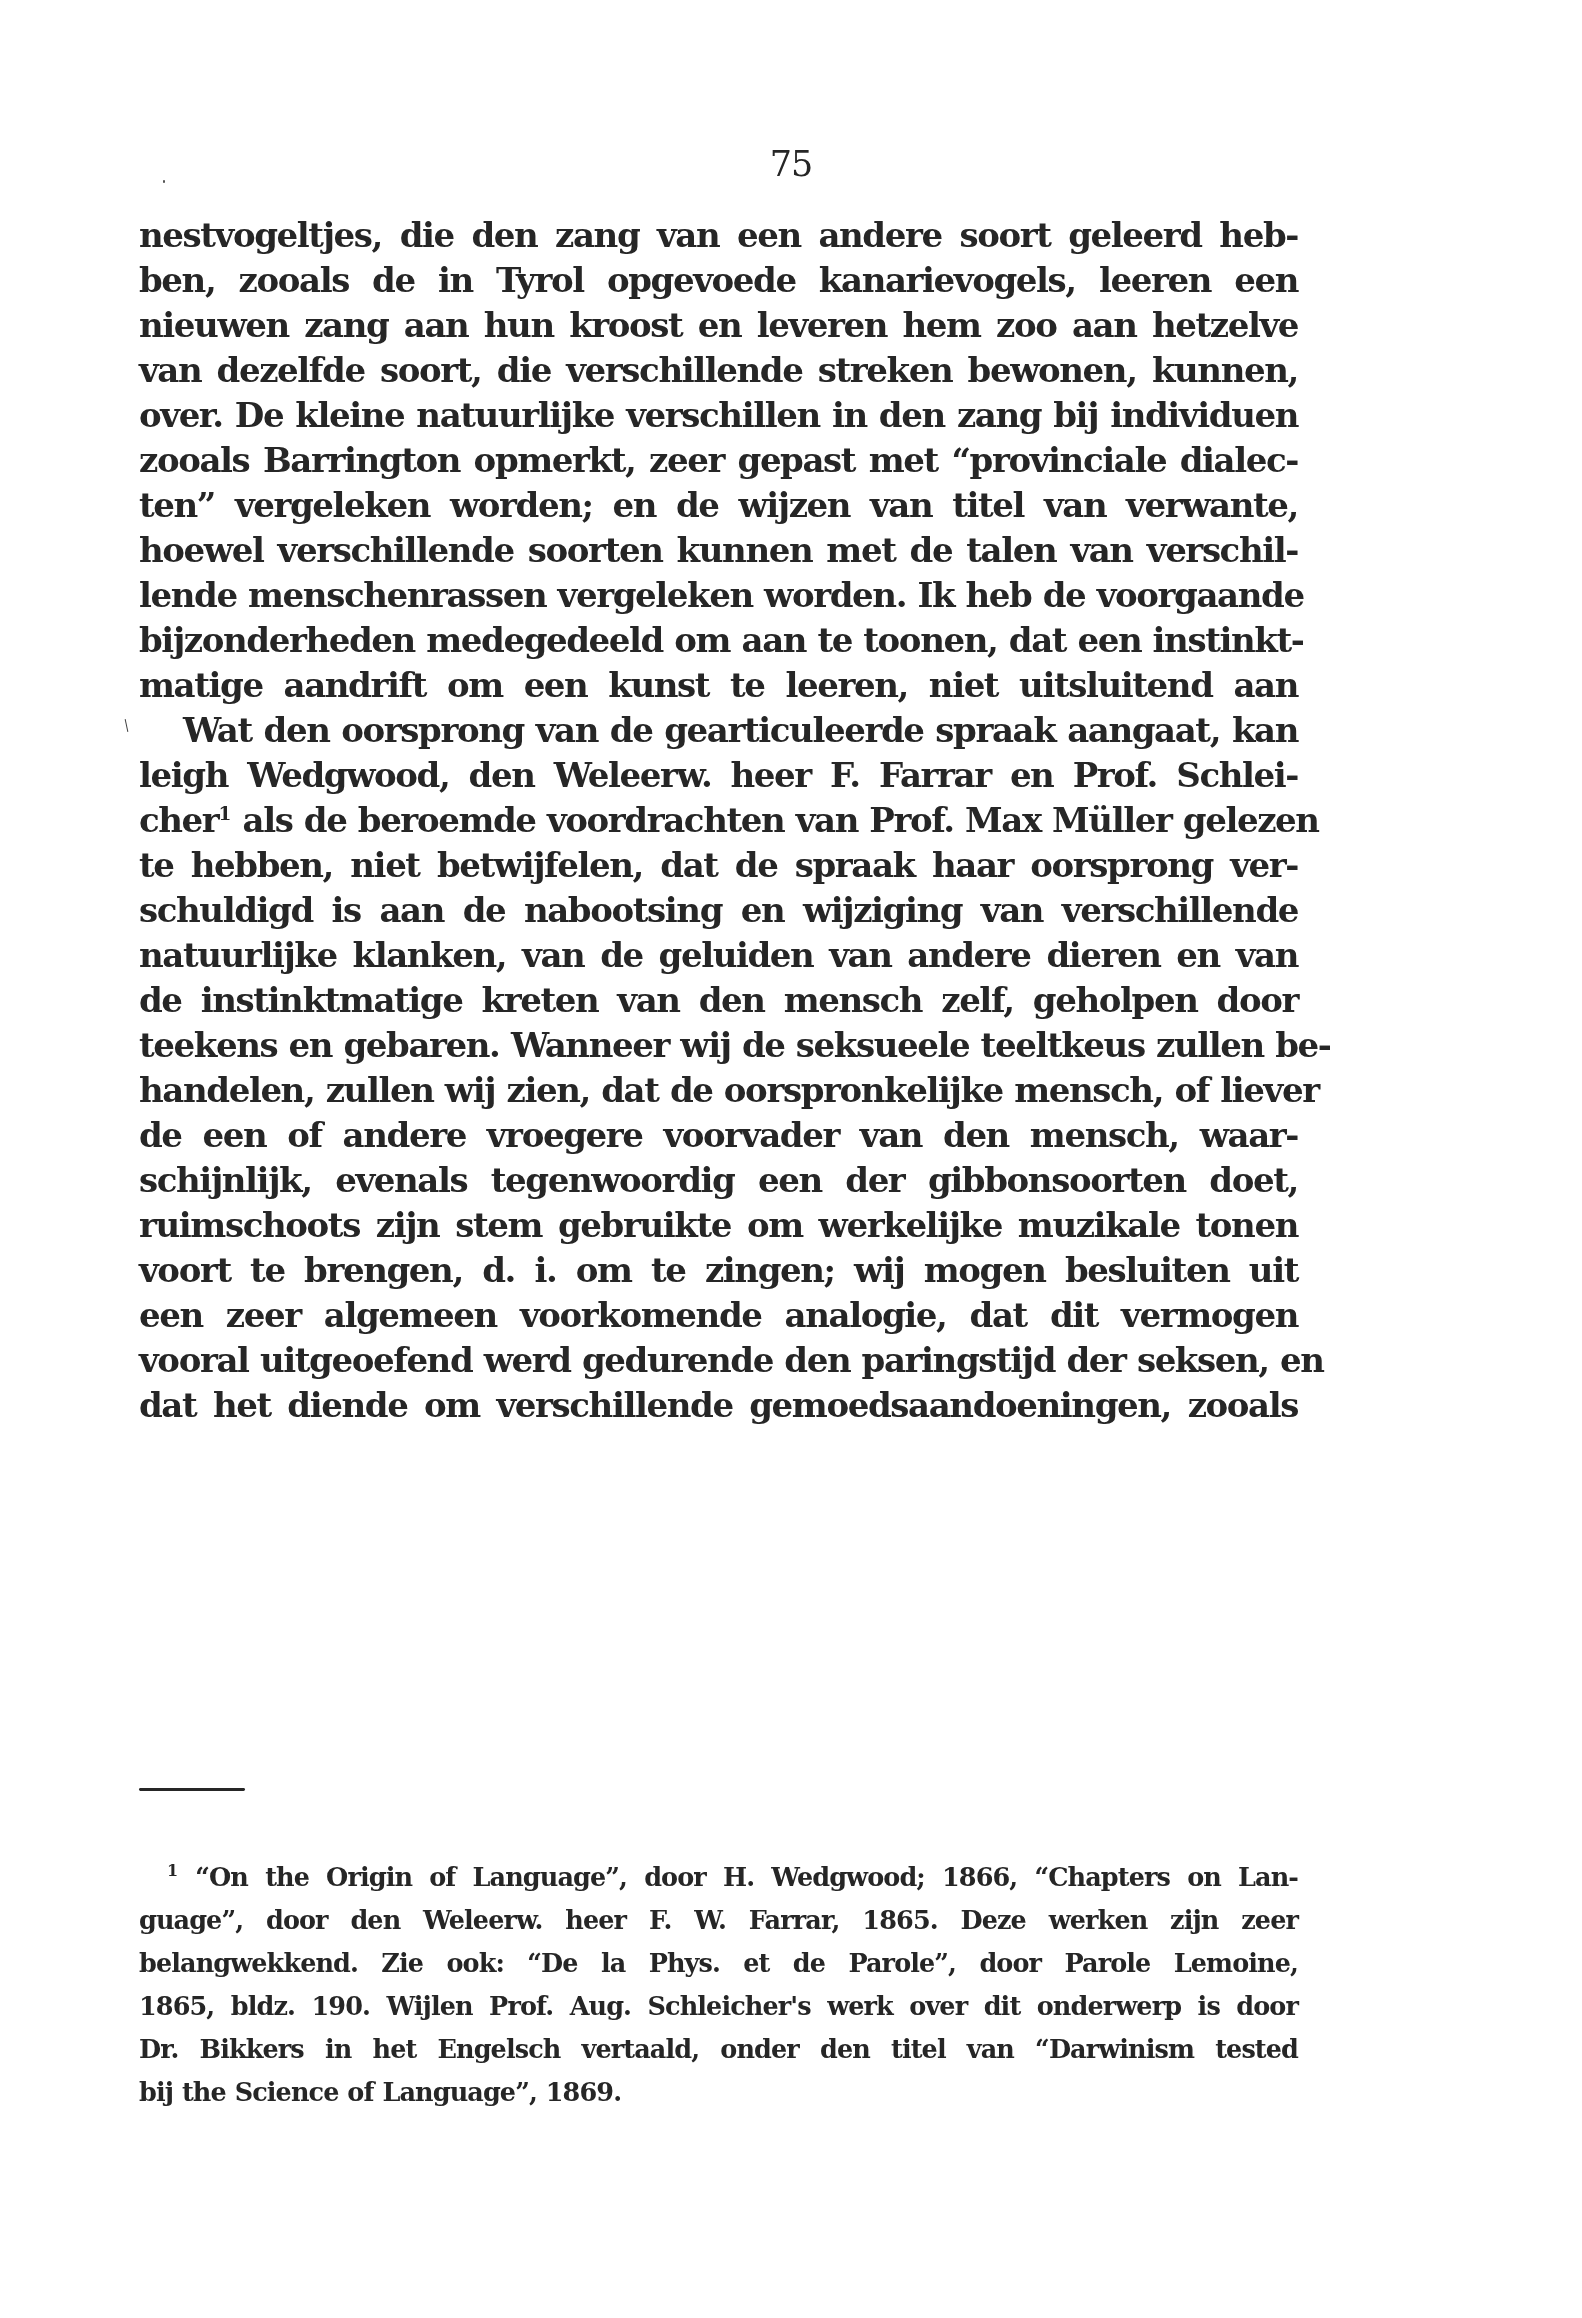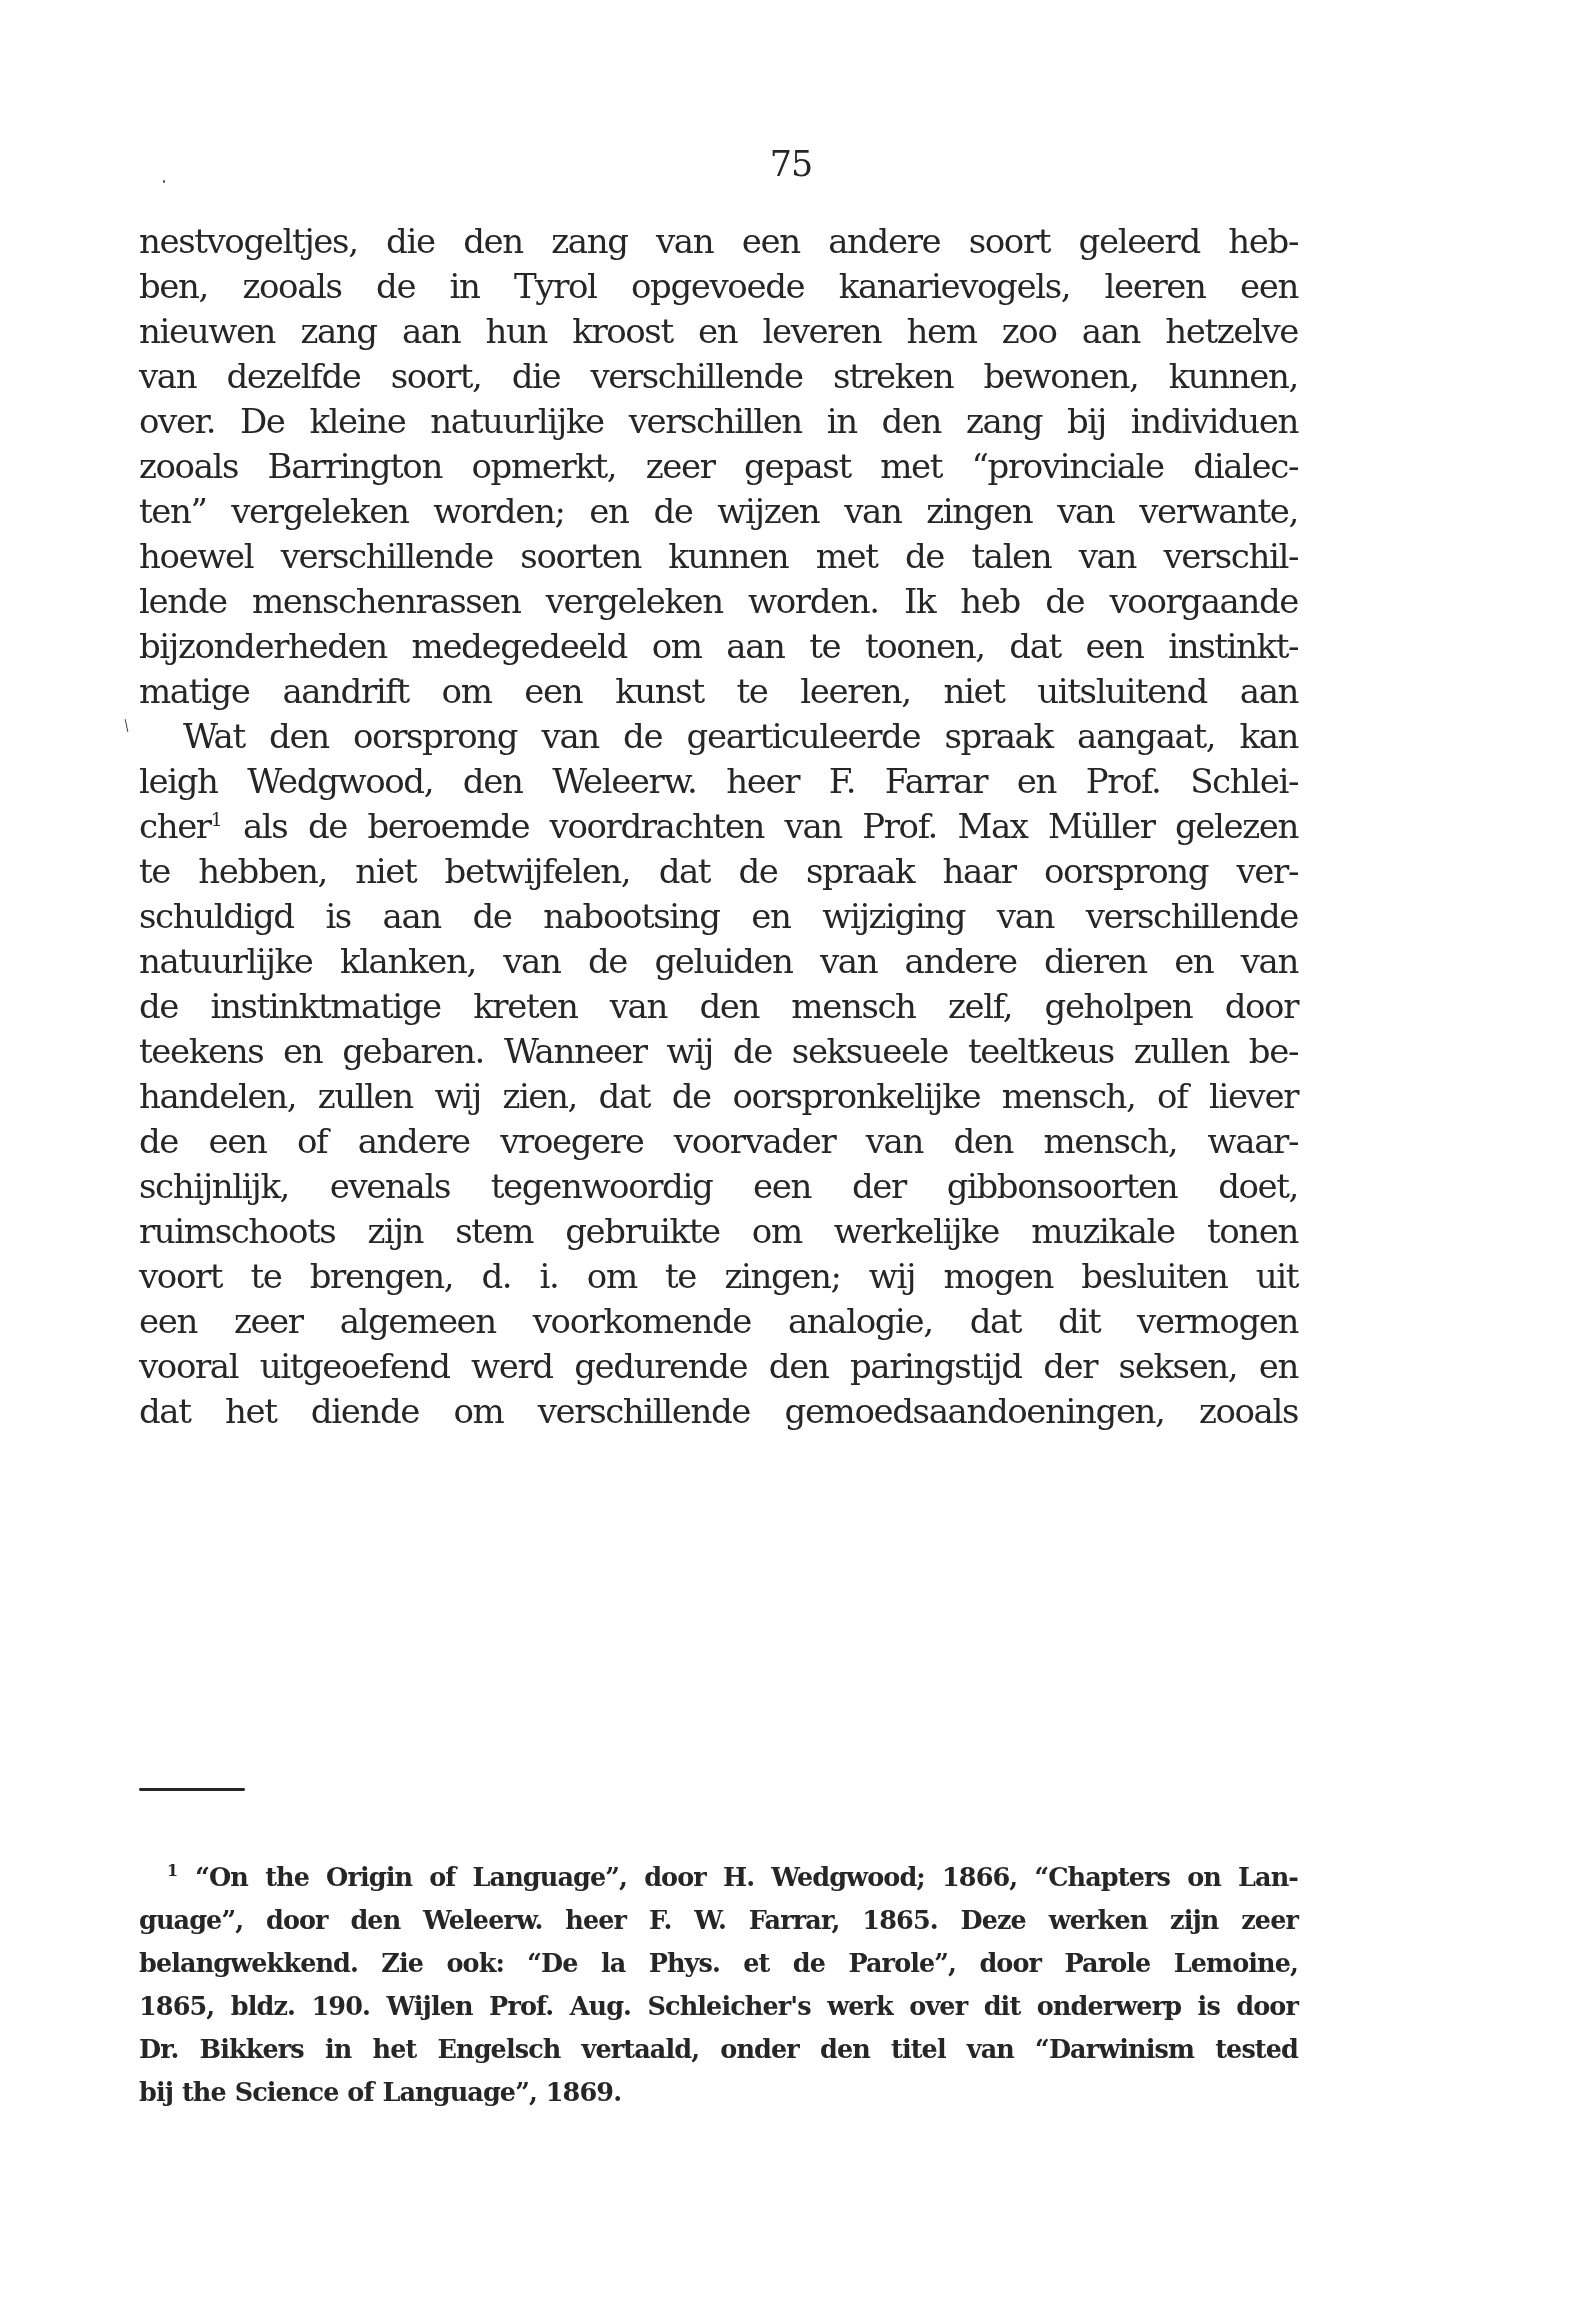--- a/index.html
+++ b/index.html
@@ -31,25 +31,25 @@
       left: 163px;
       top: 180px;
       width: 2.3px;
       height: 3.2px;
       background: #555;
       border-radius: 0.9px;
     }
     .body-text {
       position: absolute;
       left: 139px;
-      top: 219px;
+      top: 213px;
       width: 1159px;
       font-size: 34px;
       line-height: 45px;
-      font-weight: normal;
+      font-weight: bold;
     }
     .line {
       display: block;
       white-space: nowrap;
       text-align: justify;
       text-align-last: justify;
       height: 45px;
       letter-spacing: -1.4px;
       word-spacing: 0.9px;
     }
@@ -115,21 +115,21 @@
 <div class="stray-dot"></div>
 <div class="margin-mark"></div>
 
 <div class="body-text">
   <span class="line">nestvogeltjes, die den zang van een andere soort geleerd heb-</span>
   <span class="line">ben, zooals de in Tyrol opgevoede kanarievogels, leeren een</span>
   <span class="line">nieuwen zang aan hun kroost en leveren hem zoo aan hetzelve</span>
   <span class="line">van dezelfde soort, die verschillende streken bewonen, kunnen,</span>
   <span class="line">over. De kleine natuurlijke verschillen in den zang bij individuen</span>
   <span class="line">zooals Barrington opmerkt, zeer gepast met “provinciale dialec-</span>
-  <span class="line">ten” vergeleken worden; en de wijzen van zingen van verwante,</span>
+  <span class="line">ten” vergeleken worden; en de wijzen van titel van verwante,</span>
   <span class="line">hoewel verschillende soorten kunnen met de talen van verschil-</span>
   <span class="line">lende menschenrassen vergeleken worden. Ik heb de voorgaande</span>
   <span class="line">bijzonderheden medegedeeld om aan te toonen, dat een instinkt-</span>
   <span class="line">matige aandrift om een kunst te leeren, niet uitsluitend aan</span>
   <span class="line indent">Wat den oorsprong van de gearticuleerde spraak aangaat, kan</span>
   <span class="line">leigh Wedgwood, den Weleerw. heer F. Farrar en Prof. Schlei-</span>
   <span class="line"><span>cher</span><sup class="fn-ref">1</sup> <span>als de beroemde voordrachten van Prof. Max Müller gelezen</span></span>
   <span class="line">te hebben, niet betwijfelen, dat de spraak haar oorsprong ver-</span>
   <span class="line">schuldigd is aan de nabootsing en wijziging van verschillende</span>
   <span class="line">natuurlijke klanken, van de geluiden van andere dieren en van</span>

